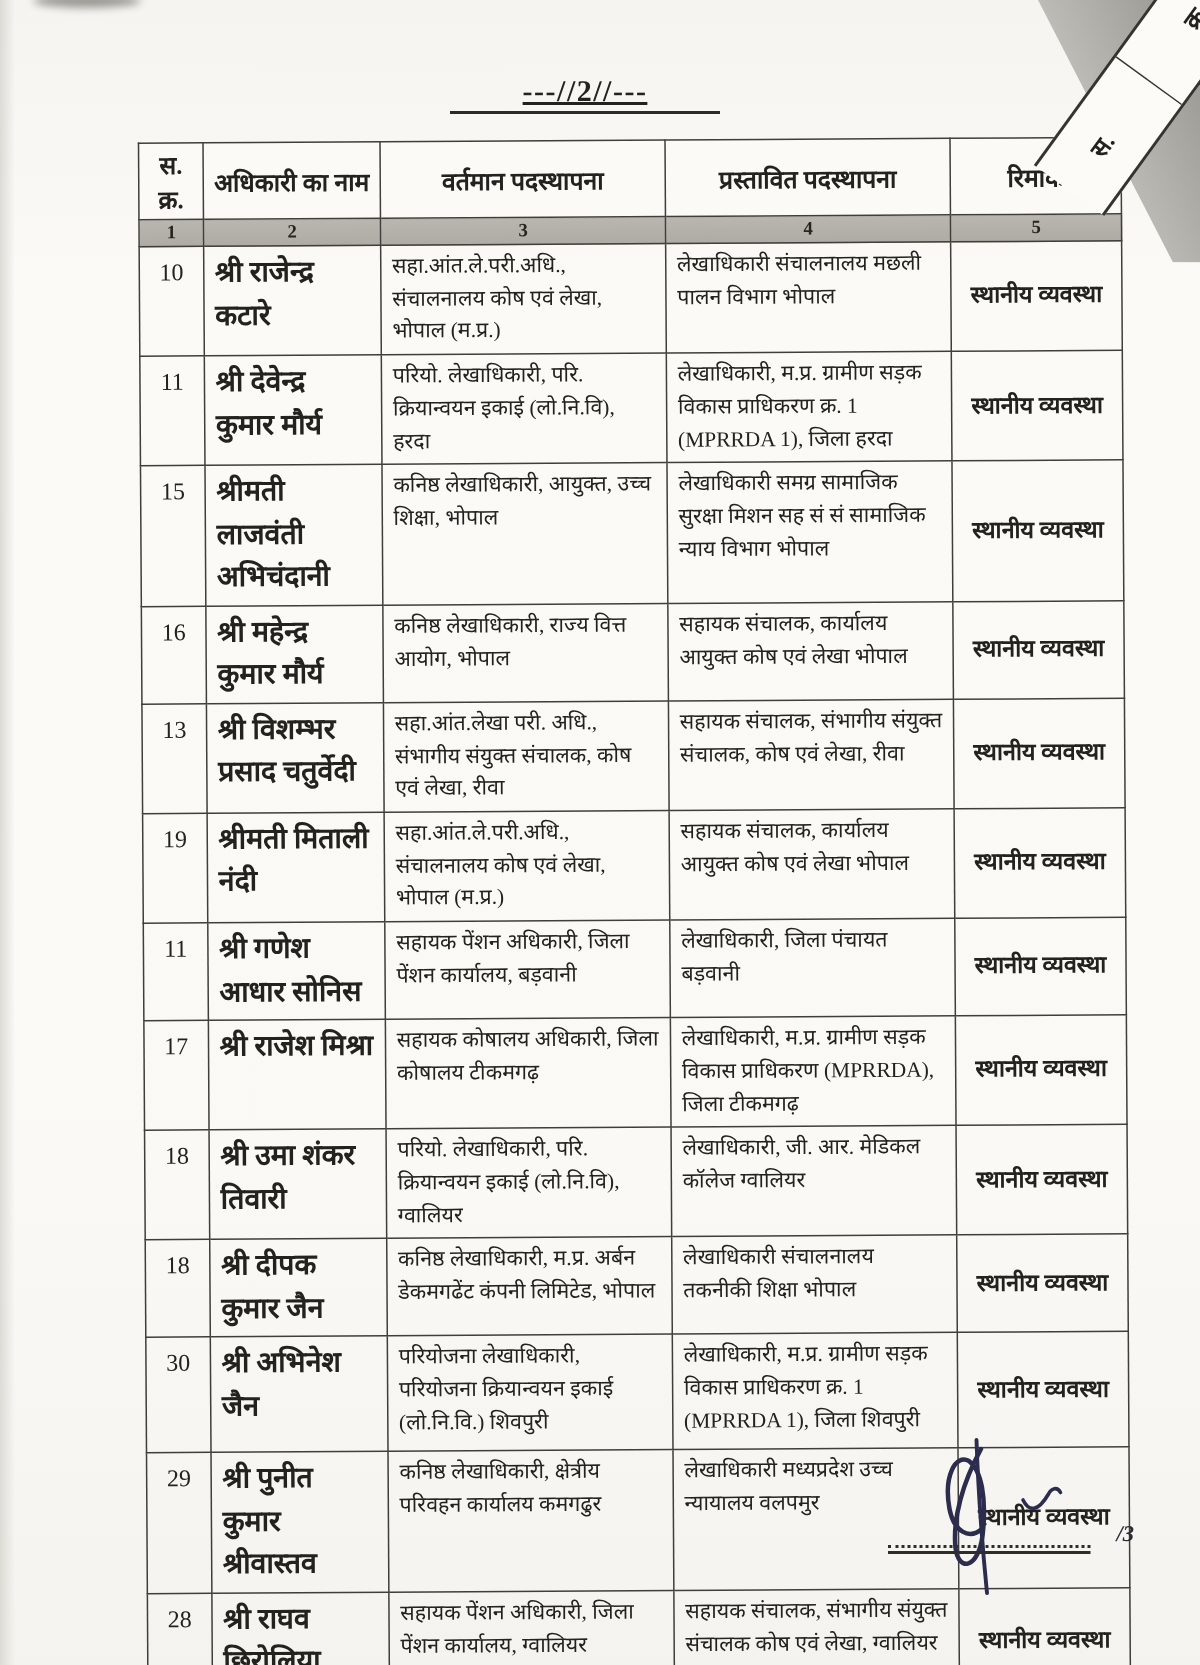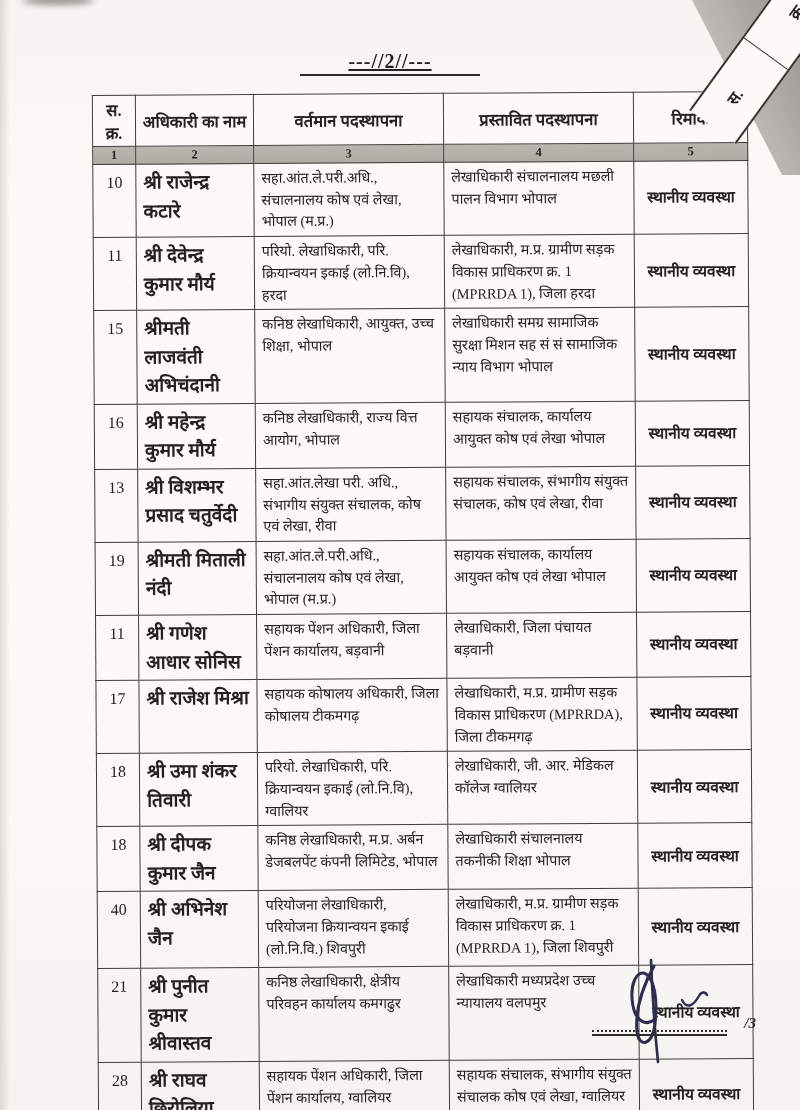--- a/index.html
+++ b/index.html
@@ -178,35 +178,35 @@
       <td class="c-sno">18</td>
       <td class="c-name">श्री उमा शंकर तिवारी</td>
       <td class="c-cur">परियो. लेखाधिकारी, परि. क्रियान्वयन इकाई (लो.नि.वि), ग्वालियर</td>
       <td class="c-prop">लेखाधिकारी, जी. आर. मेडिकल कॉलेज ग्वालियर</td>
       <td class="c-rem">स्थानीय व्यवस्था</td>
     </tr>
 
     <tr>
       <td class="c-sno">18</td>
       <td class="c-name">श्री दीपक कुमार जैन</td>
-      <td class="c-cur">कनिष्ठ लेखाधिकारी, म.प्र. अर्बन डेजबलपेंट कंपनी लिमिटेड, भोपाल</td>
+      <td class="c-cur">कनिष्ठ लेखाधिकारी, म.प्र. अर्बन डेकमगढेंट कंपनी लिमिटेड, भोपाल</td>
       <td class="c-prop">लेखाधिकारी संचालनालय तकनीकी शिक्षा भोपाल</td>
       <td class="c-rem">स्थानीय व्यवस्था</td>
     </tr>
 
     <tr>
-      <td class="c-sno">40</td>
+      <td class="c-sno">30</td>
       <td class="c-name">श्री अभिनेश जैन</td>
       <td class="c-cur">परियोजना लेखाधिकारी, परियोजना क्रियान्वयन इकाई (लो.नि.वि.) शिवपुरी</td>
       <td class="c-prop">लेखाधिकारी, म.प्र. ग्रामीण सड़क विकास प्राधिकरण क्र. 1 (MPRRDA 1), जिला शिवपुरी</td>
       <td class="c-rem">स्थानीय व्यवस्था</td>
     </tr>
 
     <tr>
-      <td class="c-sno">21</td>
+      <td class="c-sno">29</td>
       <td class="c-name">श्री पुनीत कुमार श्रीवास्तव</td>
       <td class="c-cur">कनिष्ठ लेखाधिकारी, क्षेत्रीय परिवहन कार्यालय कमगढुर</td>
       <td class="c-prop">लेखाधिकारी मध्यप्रदेश उच्च न्यायालय वलपमुर</td>
       <td class="c-rem">स्थानीय व्यवस्था</td>
     </tr>
 
     <tr>
       <td class="c-sno">28</td>
       <td class="c-name">श्री राघव छिरोलिया</td>
       <td class="c-cur">सहायक पेंशन अधिकारी, जिला पेंशन कार्यालय, ग्वालियर</td>

